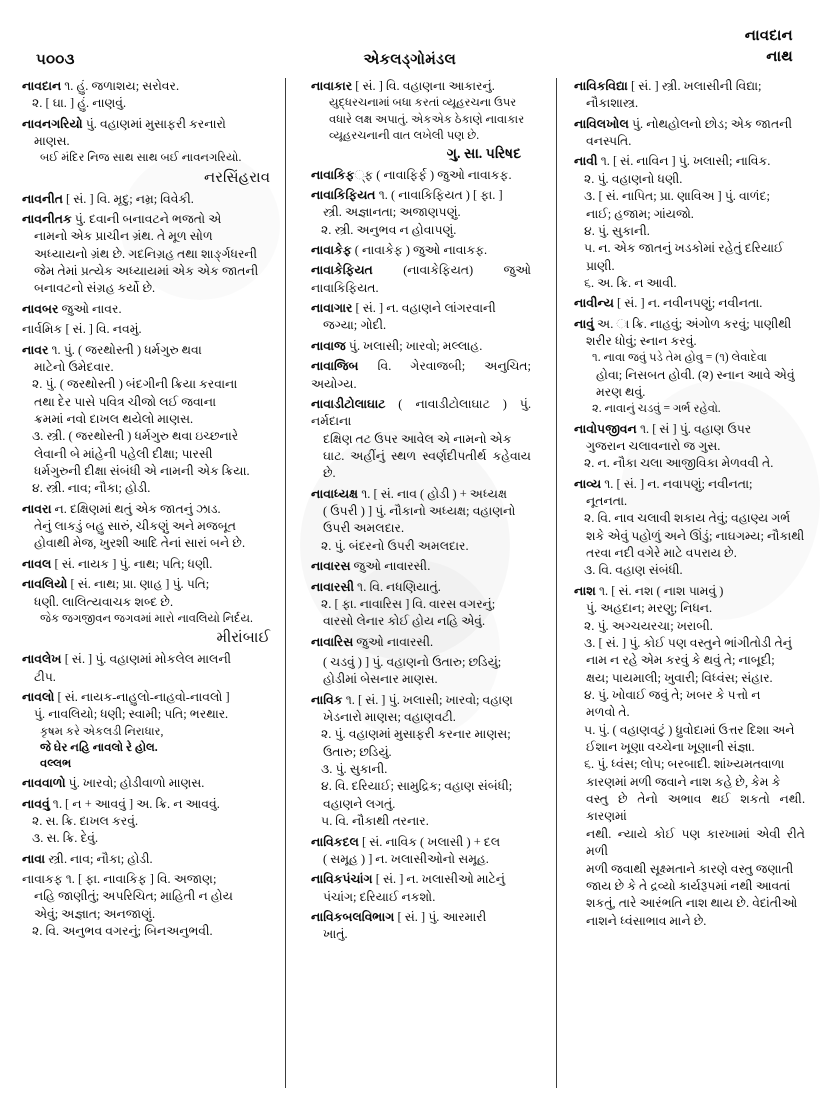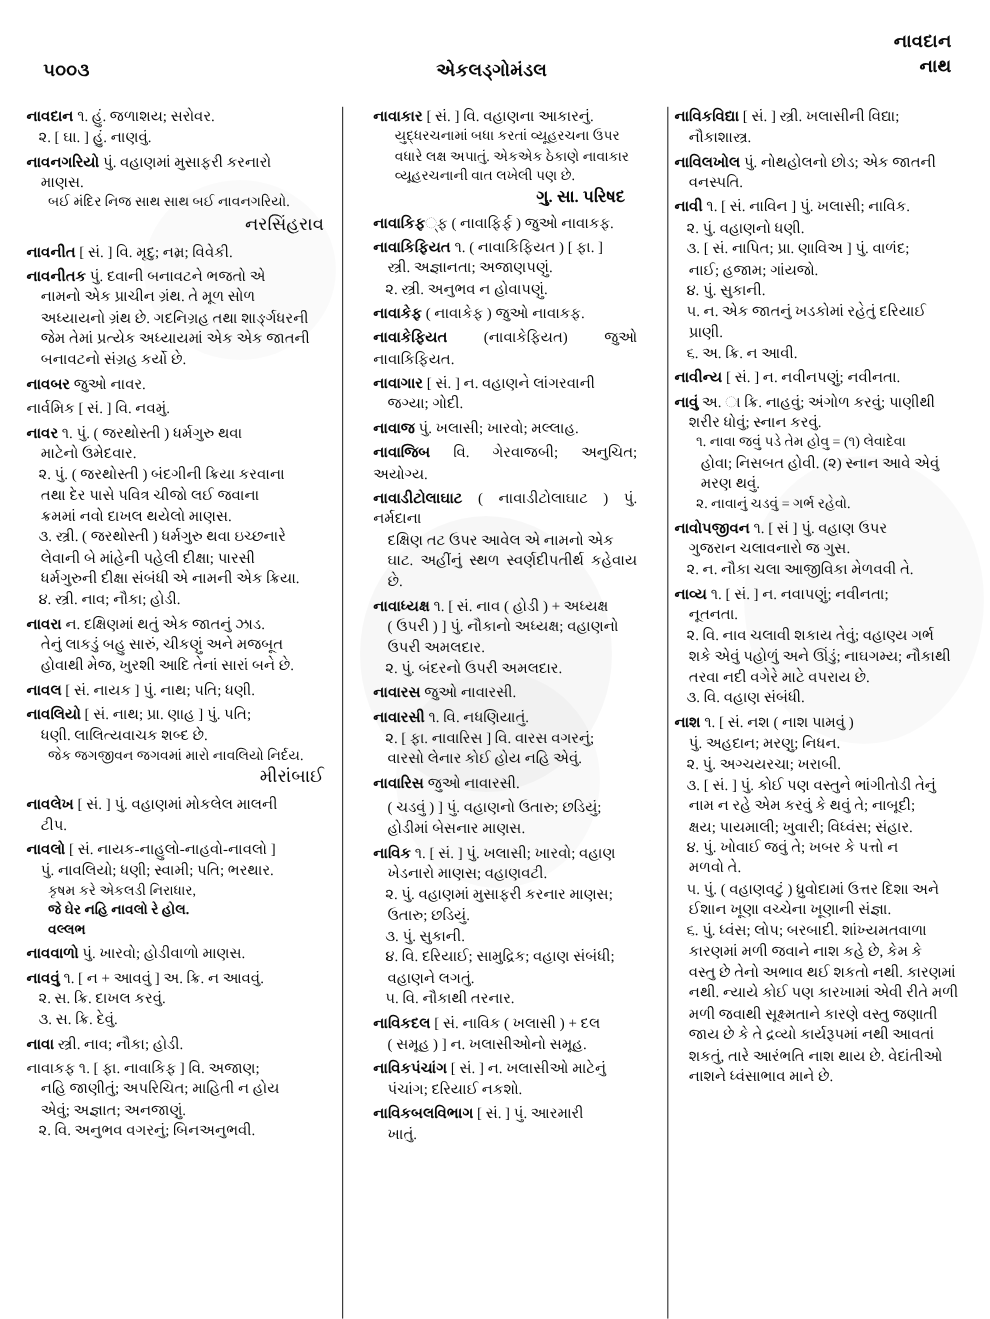--- a/index.html
+++ b/index.html
@@ -59,32 +59,32 @@
   .runhead .guide {
     flex: 0 0 auto;
     text-align: right;
     line-height: 1.45;
   }
   .runhead .guide div { display: block; }
 
   
   .columns {
     display: flex;
-    margin-top: 21px;
+    margin-top: 10px;
     height: 1010px;
   }
   .col {
     box-sizing: border-box;
     position: relative;
     font-size: 12.4px;
     line-height: 1.40;
   }
   .col-1 { flex: 0 0 262px; padding-right: 10px; }
   .col-2 { flex: 0 0 268px; padding: 0 24px; }
-  .col-3 { flex: 1 1 auto; padding-left: 4px; }
+  .col-3 { flex: 1 1 auto; padding-left: 16px; }
 
   .rule {
     flex: 0 0 1px;
     background: #1a1a1a;
     width: 1px;
     margin: 0 1px;
     opacity: .85;
   }
 
   

